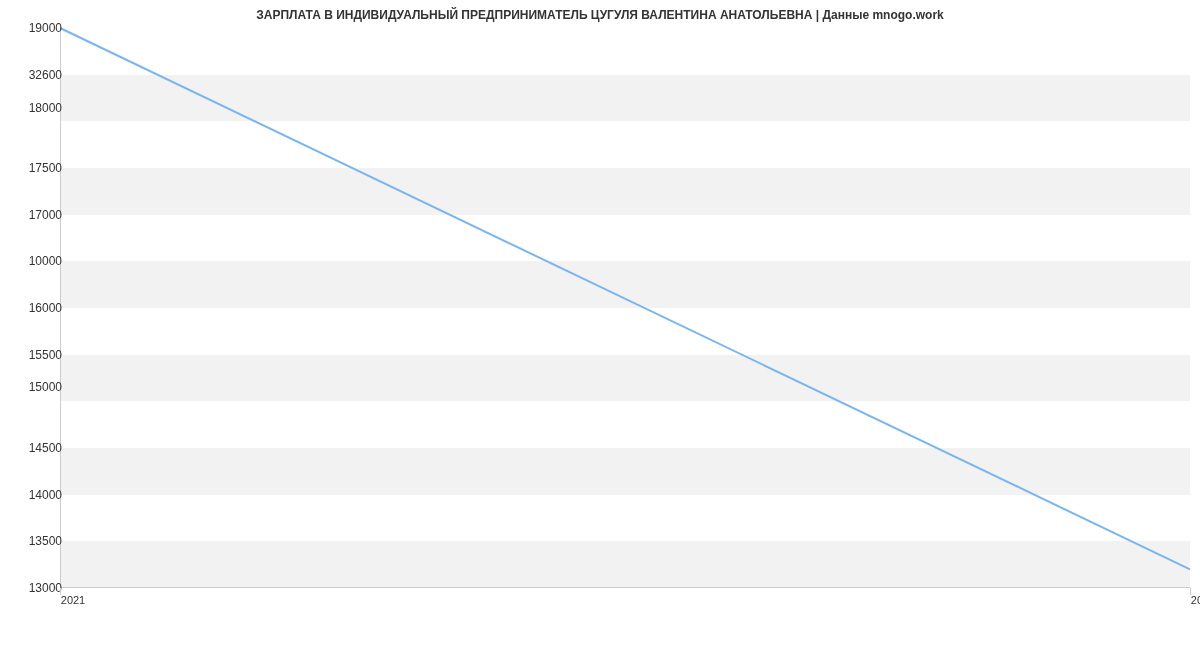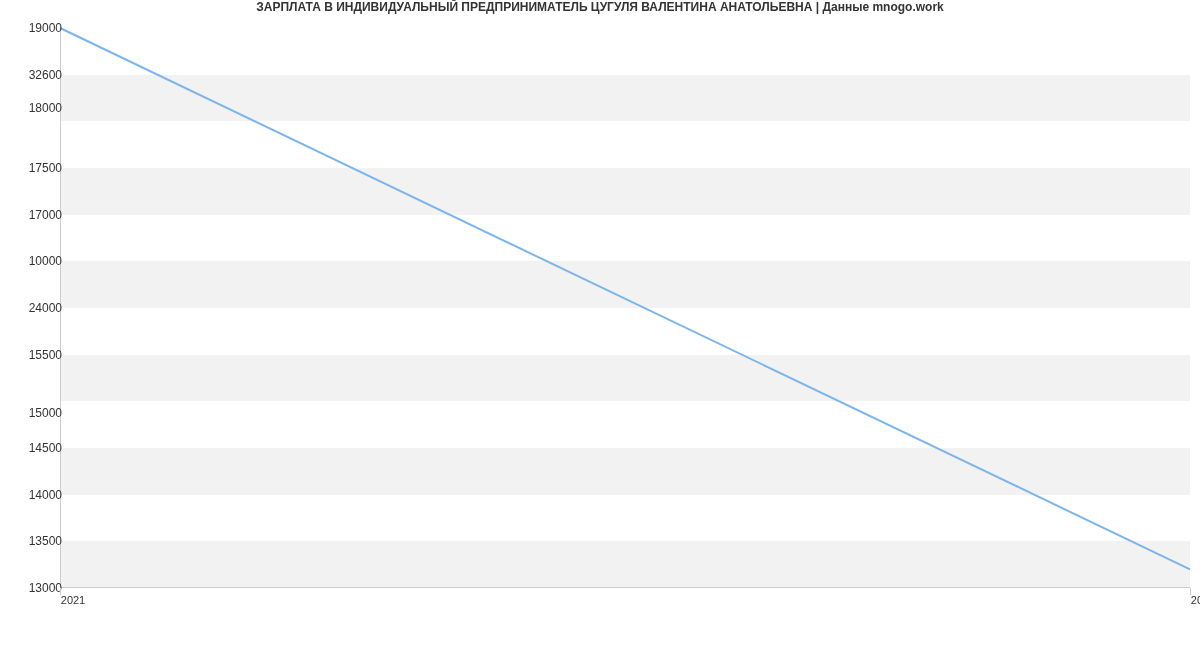--- a/index.html
+++ b/index.html
@@ -8,20 +8,21 @@
       background: #ffffff;
       width: 1200px;
       height: 650px;
       position: relative;
     }
     .chart-title {
       text-align: center;
       font-size: 12px;
       color: #333;
       font-weight: bold;
+      padding-top: 8px;
     }
     .chart-container {
       position: absolute;
       left: 60px;
       top: 28px;
       width: 1130px;
       height: 560px;
     }
     .plot-area {
       position: absolute;
@@ -107,23 +108,23 @@
     <svg class="line-svg">
       <path id="data-path" class="data-line" d="M0,0 L1130,541.3333333333334 "></path>
     </svg>
   </div>
 </div>
 
 <div class="y-tick-label" style="top: 588px;">13000</div>
 <div class="y-tick-label" style="top: 541.333px;">13500</div>
 <div class="y-tick-label" style="top: 494.667px;">14000</div>
 <div class="y-tick-label" style="top: 448px;">14500</div>
-<div class="y-tick-label" style="top: 413px;">15000</div>
+<div class="y-tick-label" style="top: 387px;">15000</div>
 <div class="y-tick-label" style="top: 354.667px;">15500</div>
-<div class="y-tick-label" style="top: 308px;">24000</div>
+<div class="y-tick-label" style="top: 308px;">16000</div>
 <div class="y-tick-label" style="top: 261.333px;">10000</div>
 <div class="y-tick-label" style="top: 214.667px;">17000</div>
 <div class="y-tick-label" style="top: 168px;">17500</div>
 <div class="y-tick-label" style="top: 108px; text-align: center;">18000</div>
 <div class="y-tick-label" style="top: 74.6667px;">32600</div>
 <div class="y-tick-label" style="top: 28px;">19000</div>
 <div class="x-tick" style="left: 60px;"></div>
 <div class="x-tick-label" style="left: 60px;">2021</div>
 <div class="x-tick" style="left: 1190px;"></div>
 <div class="x-tick-label" style="left: 1190px;">2022</div>

